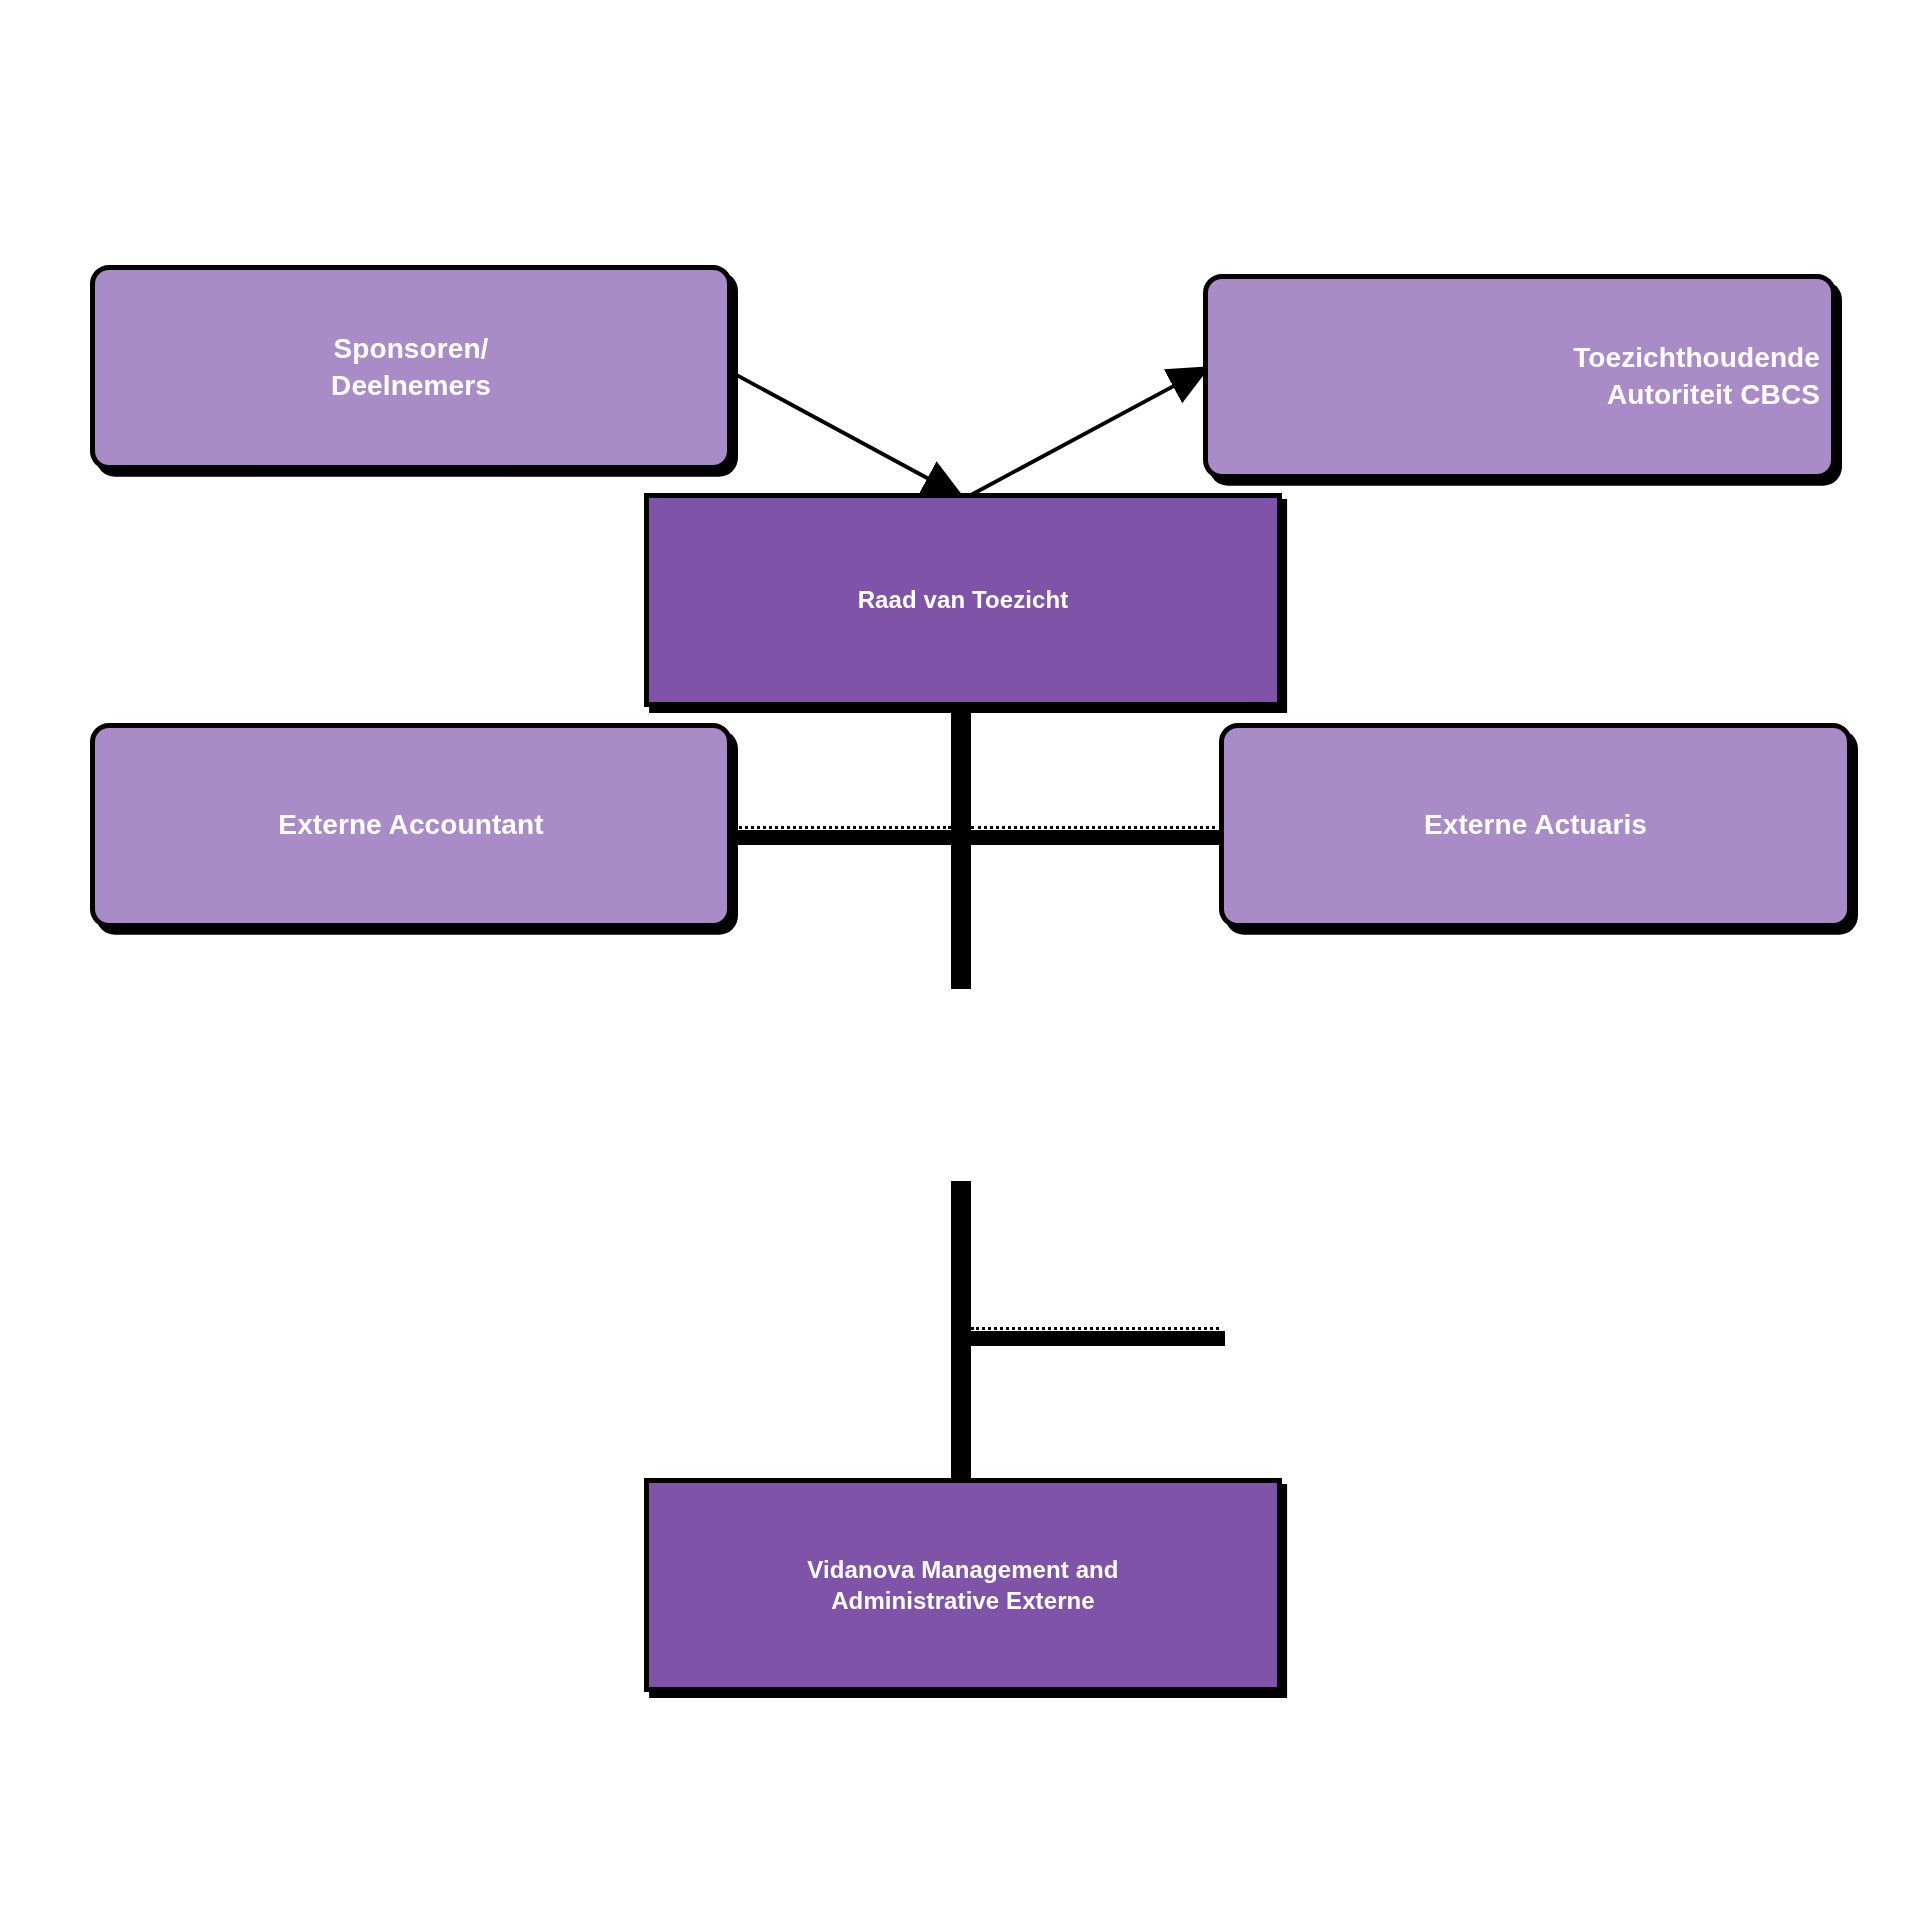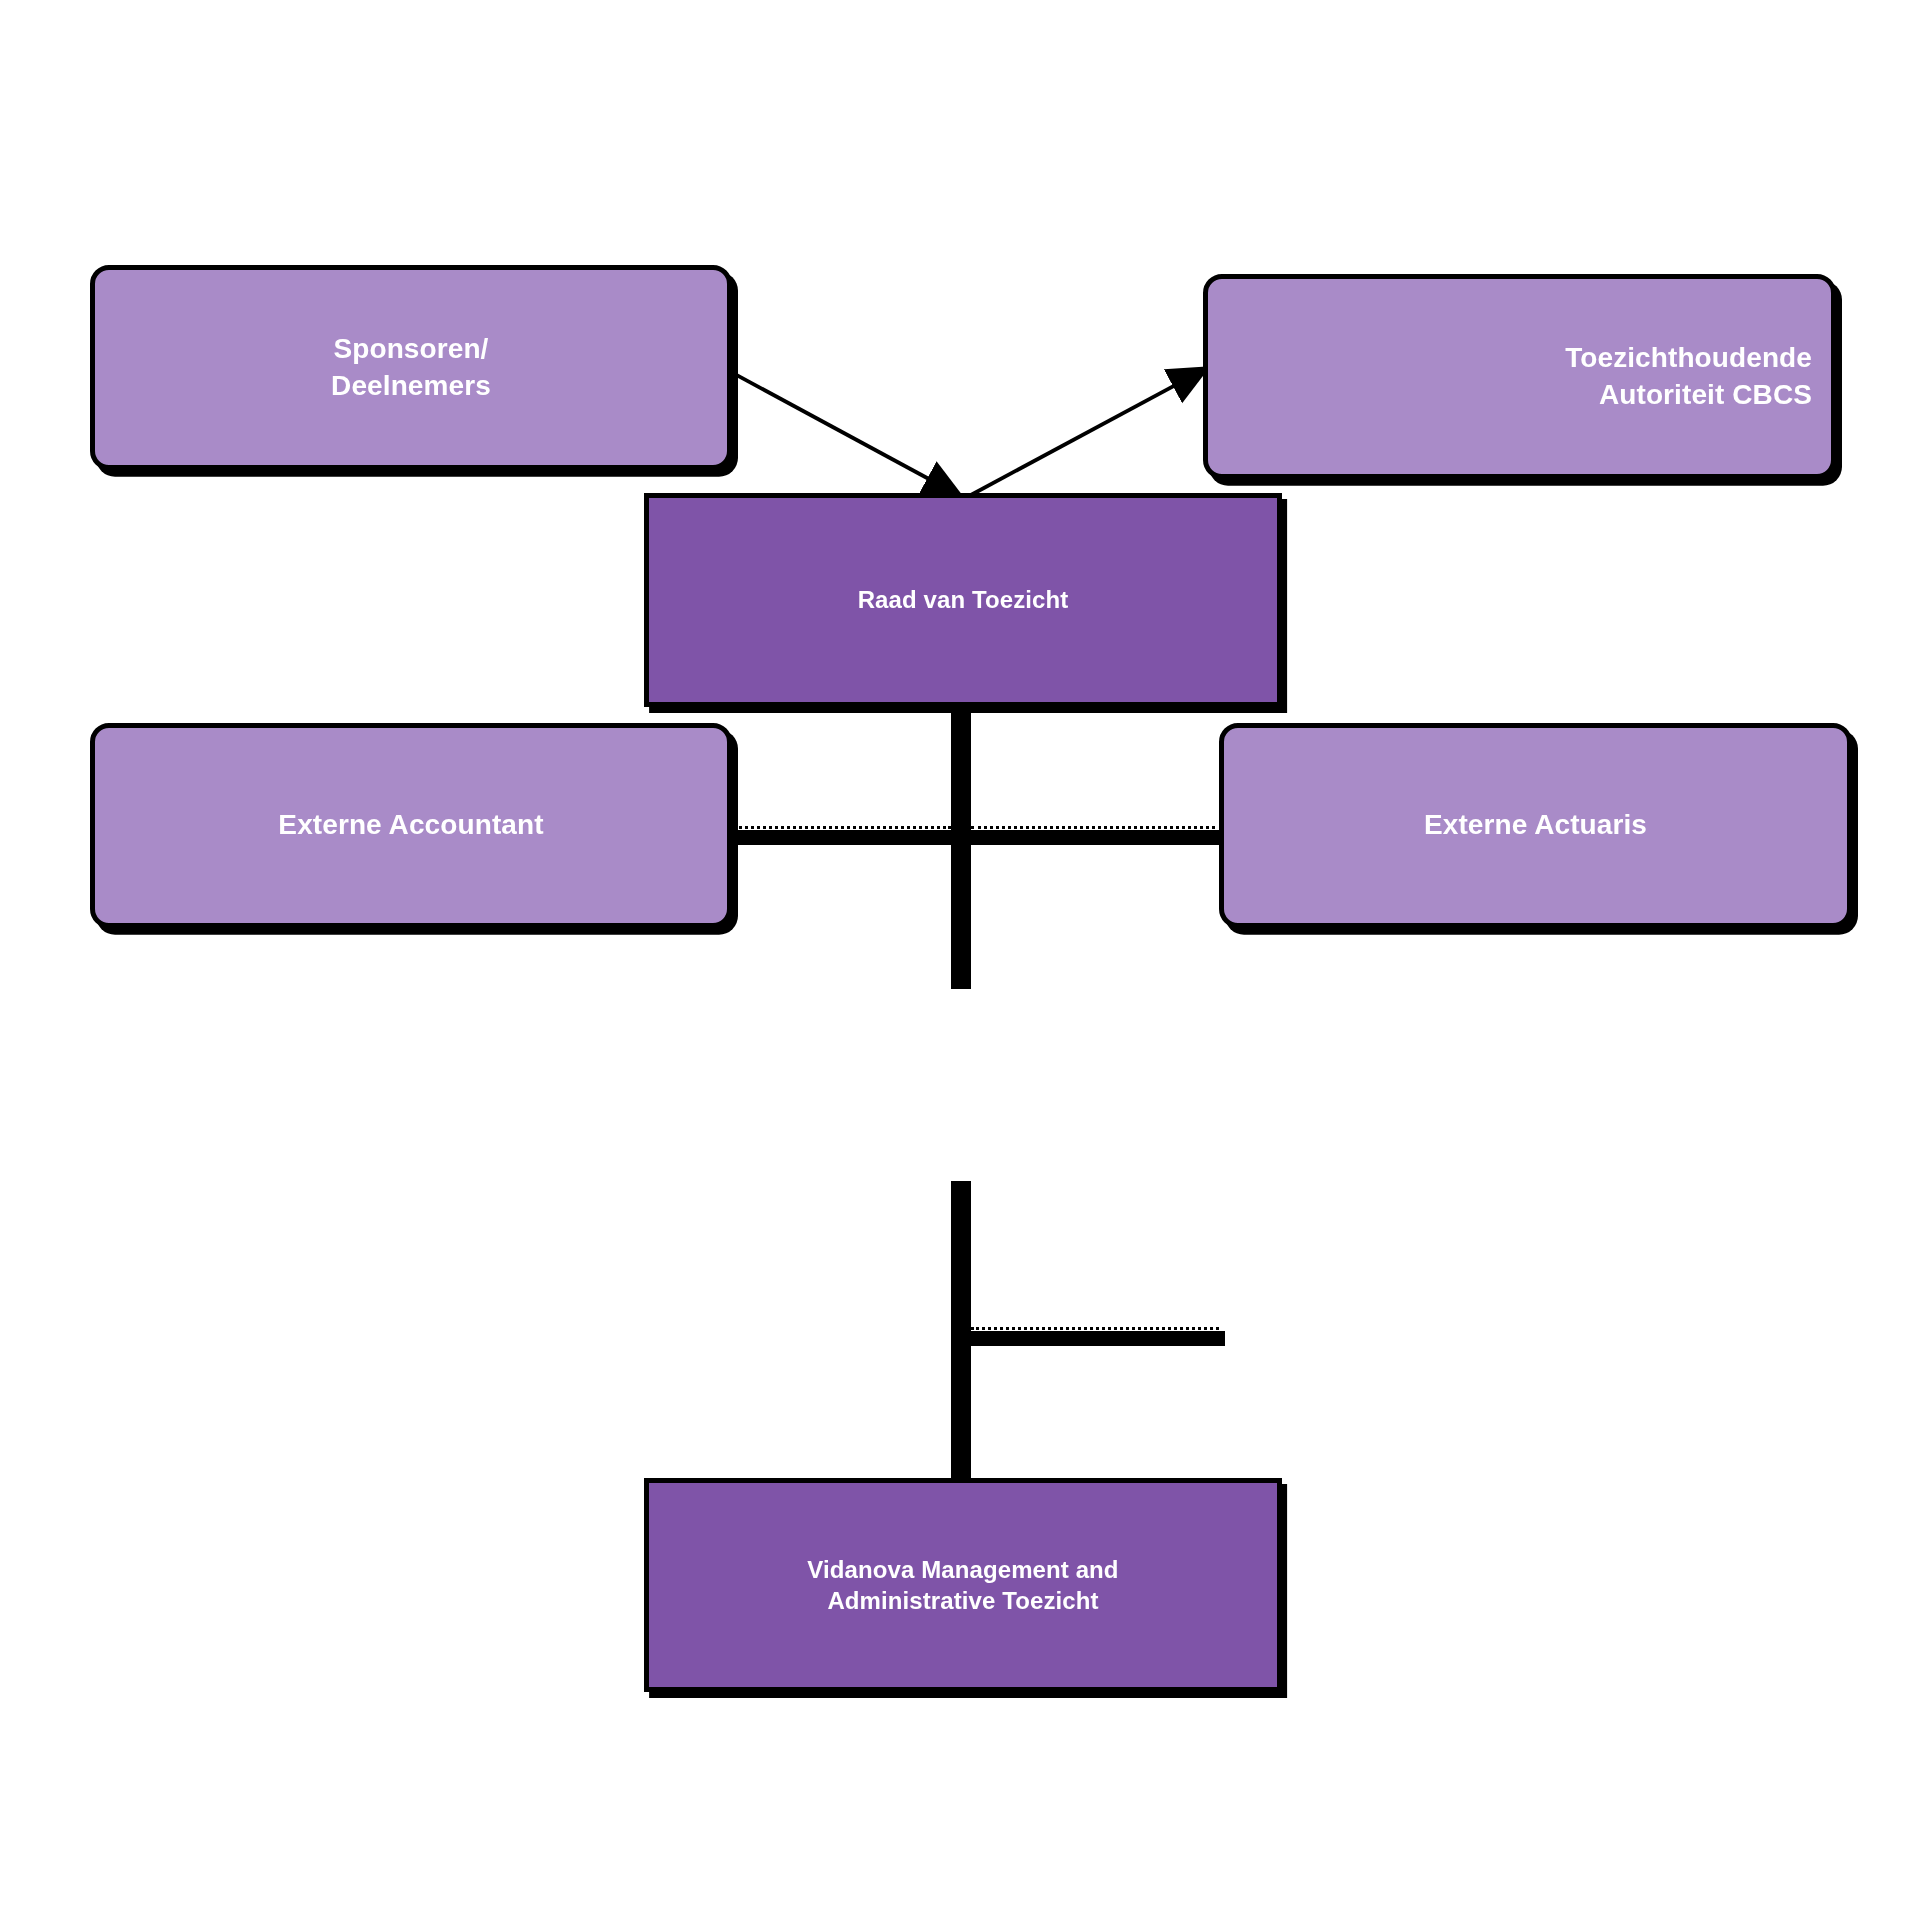--- a/index.html
+++ b/index.html
@@ -29,21 +29,21 @@
     text-align: center;
     color: #ffffff;
     font-weight: bold;
     line-height: 1.30;
     letter-spacing: 0.1px;
     z-index: 5;
   }
   .node .label {
     display: block;
     width: 100%;
-    padding: 0 19px;
+    padding: 0 11px;
     white-space: pre-line;
   }
 
   
   .node.light {
     background: #a98bc8;
     border: 5.6px solid #000000;
     border-radius: 19px;
     box-shadow: 6px 6.8px 0 0 #000000;
     font-size: 28px;
@@ -138,17 +138,17 @@
   </div>
 
   <div class="node light" style="left:1203px; top:723px; width:633px; height:205px;margin-left:16px;">
     <span class="label">Externe Actuaris</span>
   </div>
 
 
 
   <div class="node dark" style="left:644px; top:1478px; width:638px; height:214px;">
     <span class="label">Vidanova Management and
-Administrative Toezicht</span>
+Administrative Externe</span>
   </div>
 
 </div>
 
 
 </body></html>

